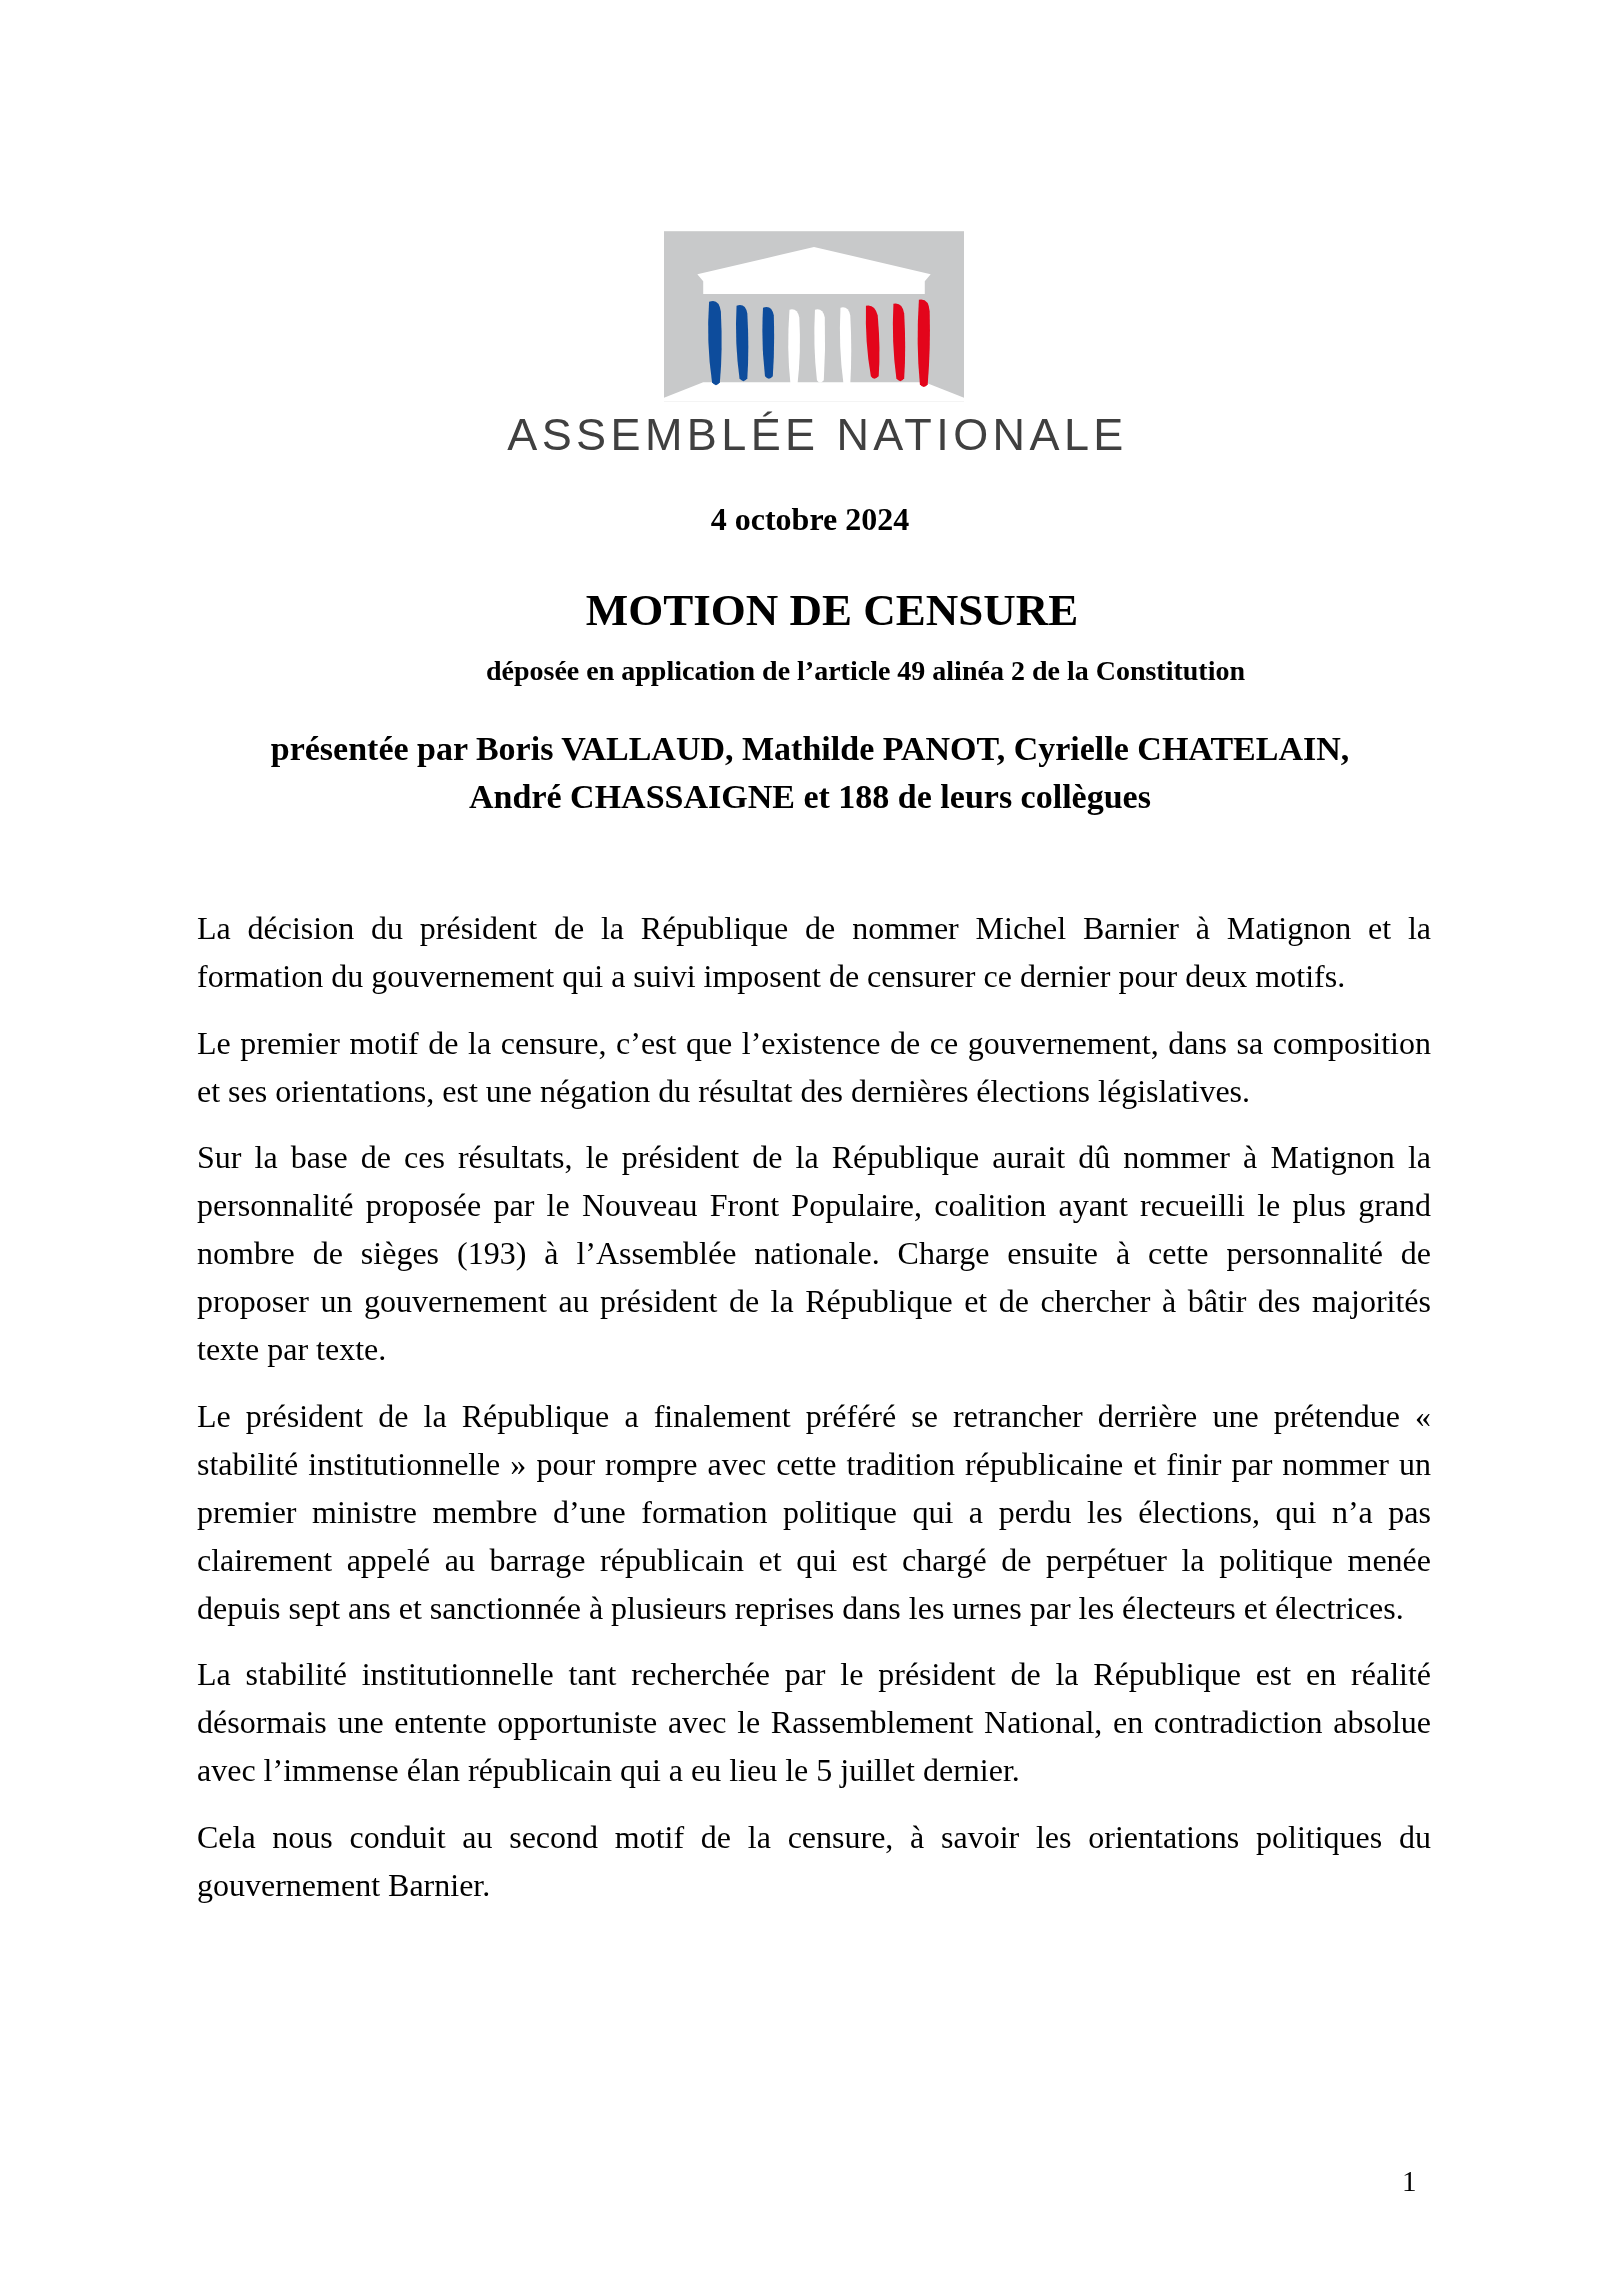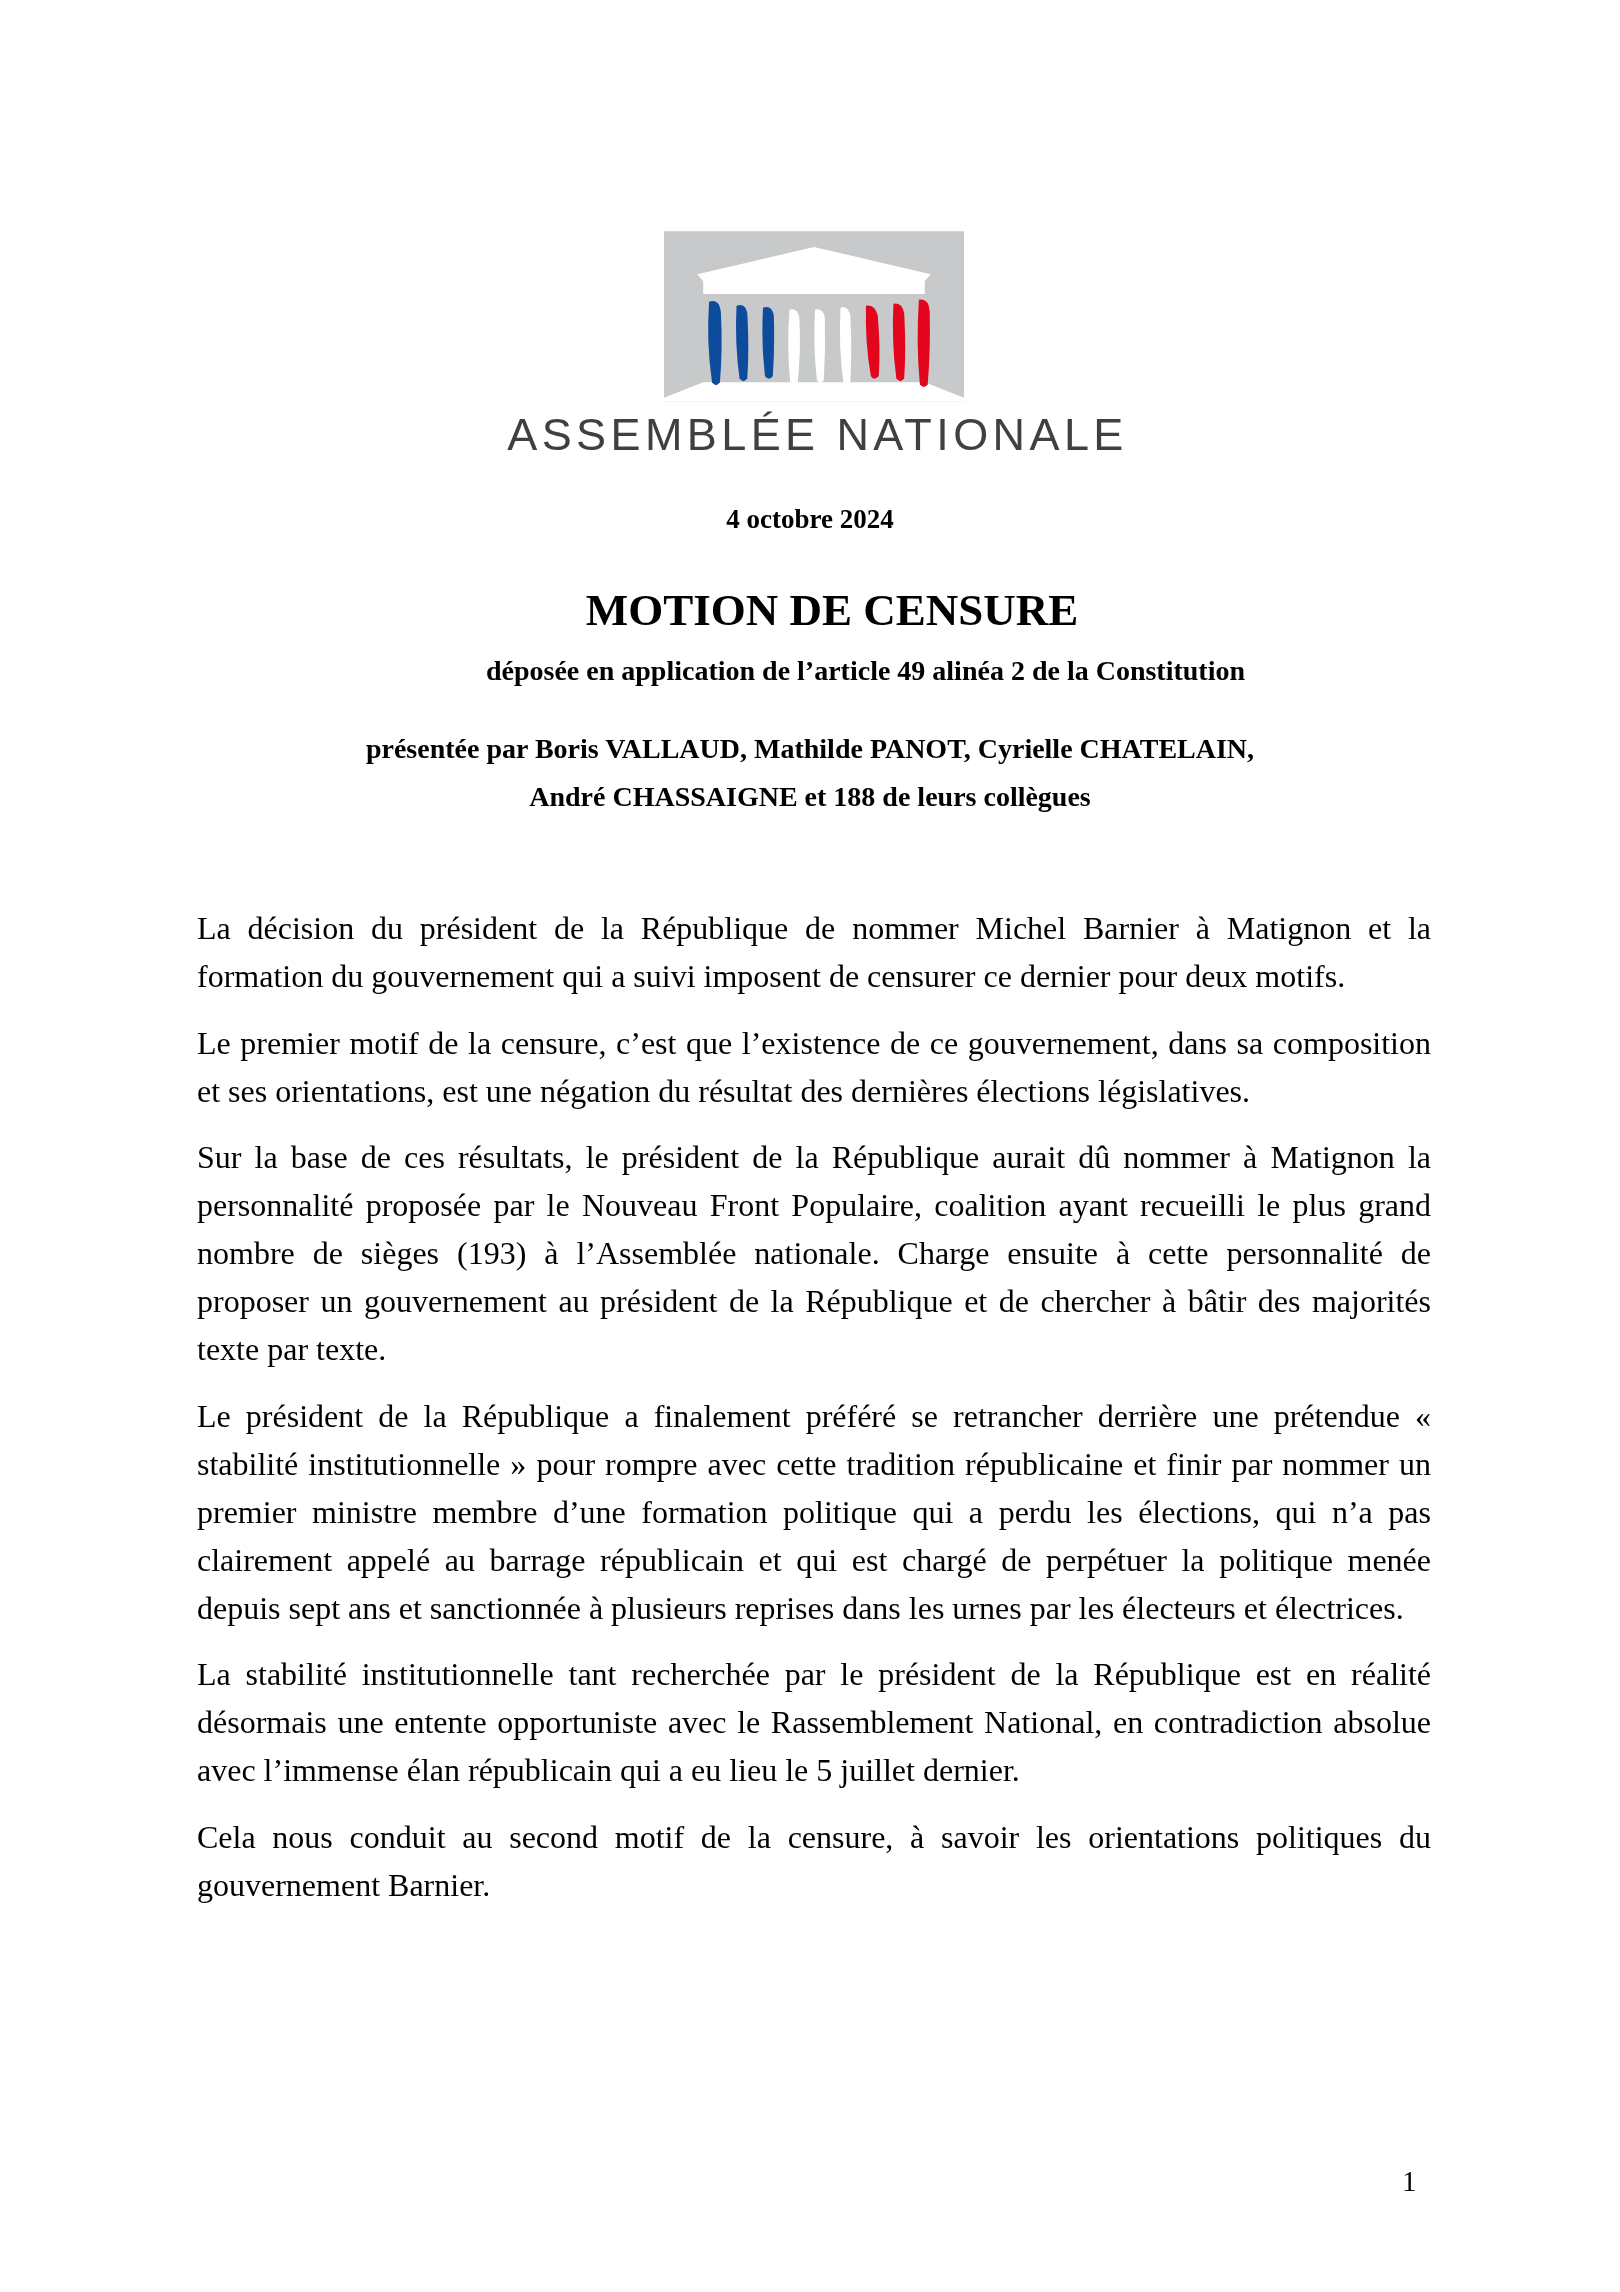--- a/index.html
+++ b/index.html
@@ -3,27 +3,27 @@
 <meta charset="utf-8">
 <style>
   html, body { margin: 0; padding: 0; background: #ffffff; }
   body { width: 1620px; height: 2293px; position: relative; overflow: hidden;
          font-family: "Liberation Serif", "DejaVu Serif", serif; color: #000; }
   .logo { position: absolute; left: 664px; top: 231px; width: 300px; height: 171px; }
   .logo-text { position: absolute; left: 504px; top: 407px; width: 627px; text-align: center;
                font-family: "Liberation Sans", "DejaVu Sans", sans-serif;
                font-size: 45px; letter-spacing: 4.4px; color: #404040; line-height: 55px; white-space: nowrap; }
   .date { position: absolute; left: 0; width: 1620px; top: 500px; text-align: center;
-          font-weight: bold; font-size: 27px; line-height: 39px; }
+          font-weight: bold; font-size: 32px; line-height: 39px; }
   .title { position: absolute; left: 0; width: 1620px; top: 583px; text-align: center;
            font-weight: bold; font-size: 45px; line-height: 55px; padding-left: 22px; }
   .subtitle { position: absolute; left: 407px; width: 917px; top: 652px; text-align: center;
               font-weight: bold; font-size: 28px; line-height: 37px; white-space: nowrap; }
   .authors { position: absolute; left: 191px; width: 1238px; top: 725px; text-align: center;
-             font-weight: bold; font-size: 28px; line-height: 48px; }
+             font-weight: bold; font-size: 34px; line-height: 48px; }
   .body { position: absolute; left: 197px; width: 1234px; top: 904px; }
   .para { font-size: 32px; line-height: 48px; text-align: justify; margin: 0 0 18.6px 0; }
   .page-number { position: absolute; left: 1402px; top: 2164px; font-size: 29px; line-height: 35px; }
 </style>
 </head>
 <body>
 
 <div class="logo">
   <svg width="300" height="171" viewBox="0 0 306 174">
     <rect x="0" y="0" width="306" height="174" fill="#c8c9ca"></rect>

